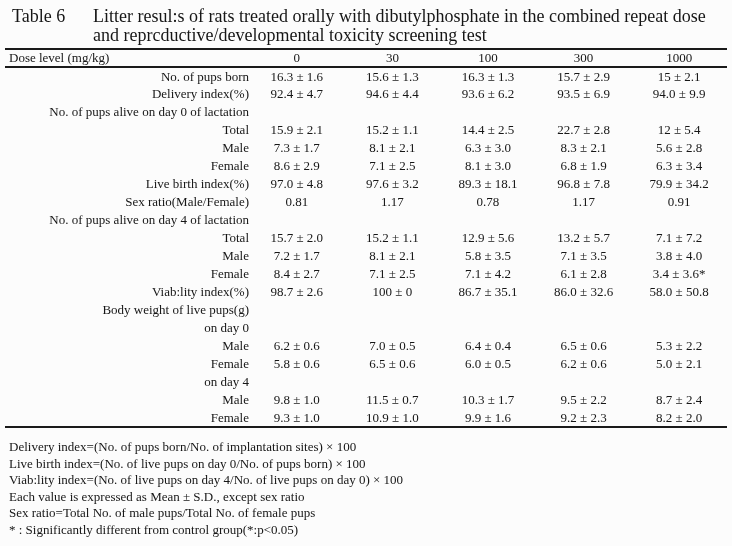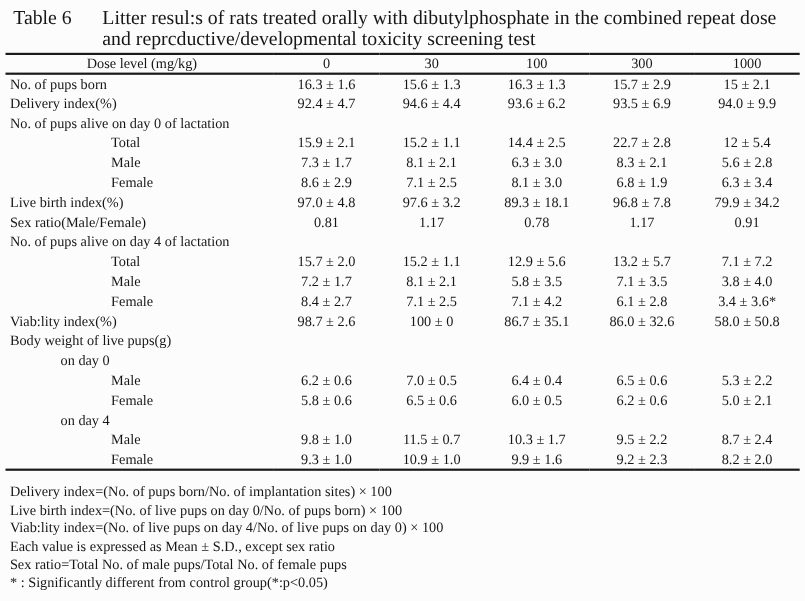--- a/index.html
+++ b/index.html
@@ -36,24 +36,24 @@
   }
   col.c-label { width: 244px; }
   col.c-val   { width: 95.6px; }
   thead th {
     font-weight: normal;
     border-bottom: 2px solid #1a1a1a;
     height: 17px;
     padding: 0;
     white-space: nowrap;
   }
-  th.label { text-align: center; padding-left: 4px; }
+  th.label { text-align: left; padding-left: 4px; }
   th.val, td.val { text-align: center; white-space: nowrap; }
   tbody td { height: 18px; padding: 0; vertical-align: middle; }
-  td.label { text-align: left; white-space: nowrap; overflow: hidden; }
+  td.label { text-align: right; white-space: nowrap; overflow: hidden; }
   td.ind0 { padding-left: 4px; }
   td.ind1 { padding-left: 50px; }
   td.ind2 { padding-left: 96px; }
 
   
   .footnotes {
     margin: 11px 10px 0 9px;
     font-size: 13px;
     line-height: 16.5px;
   }

